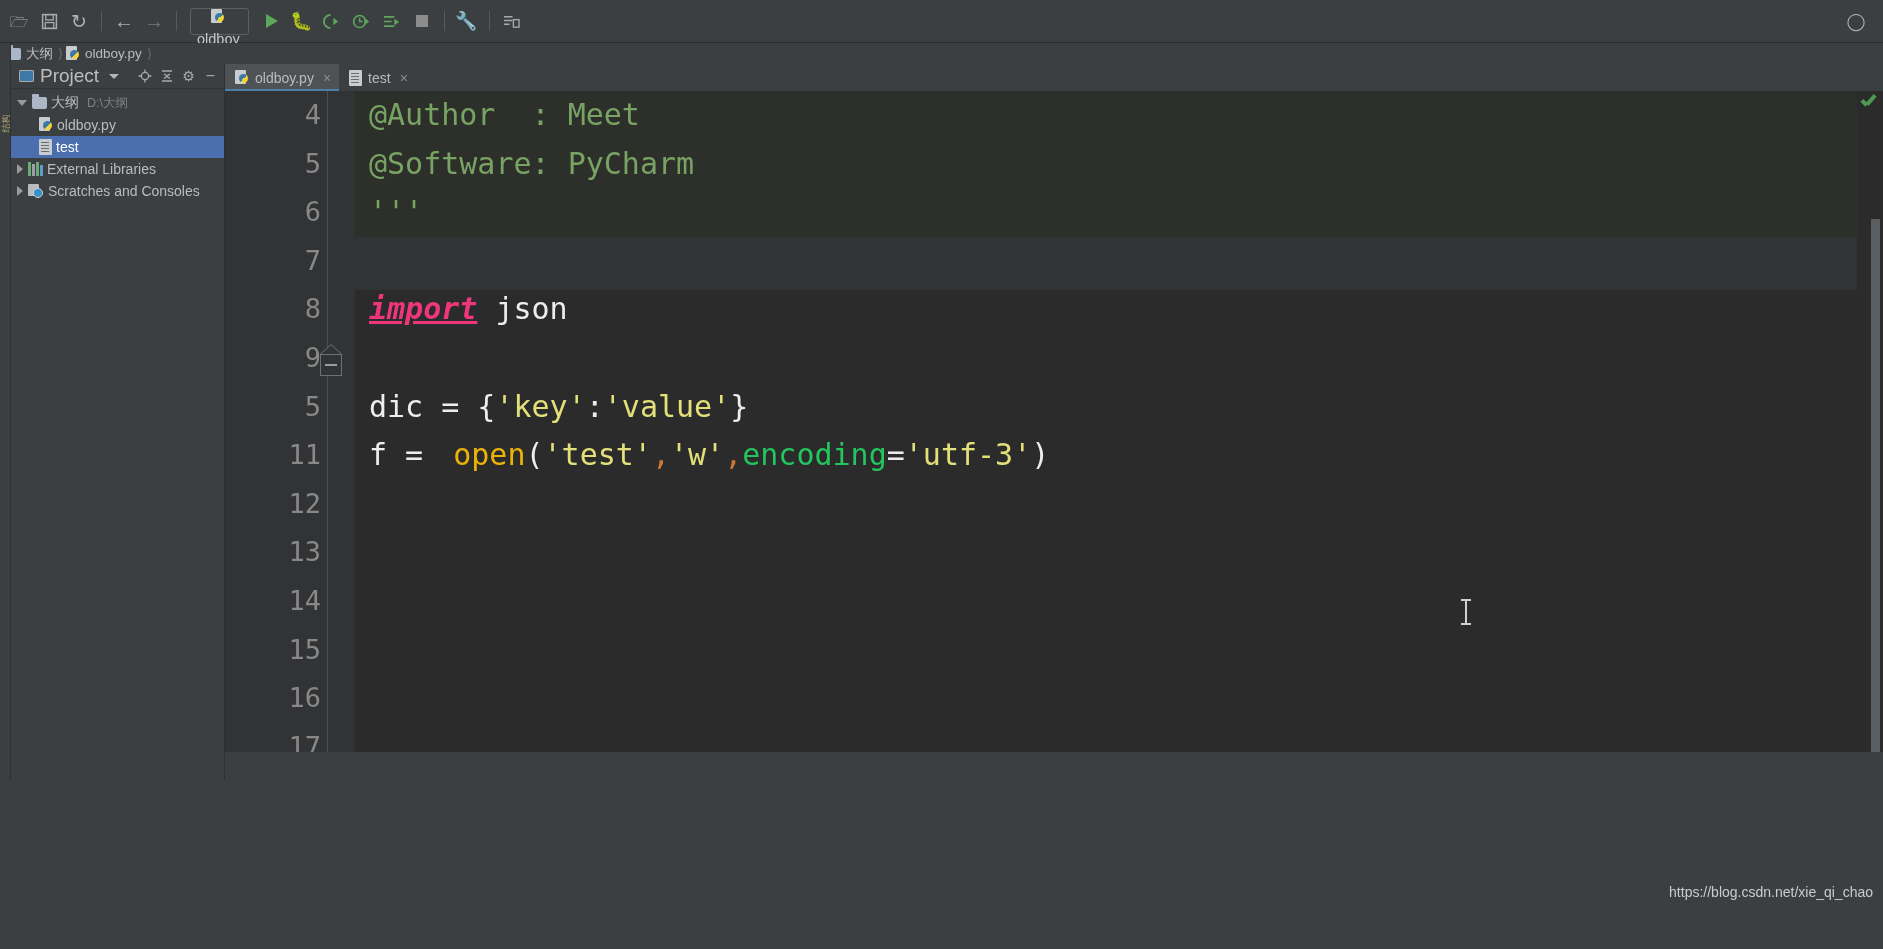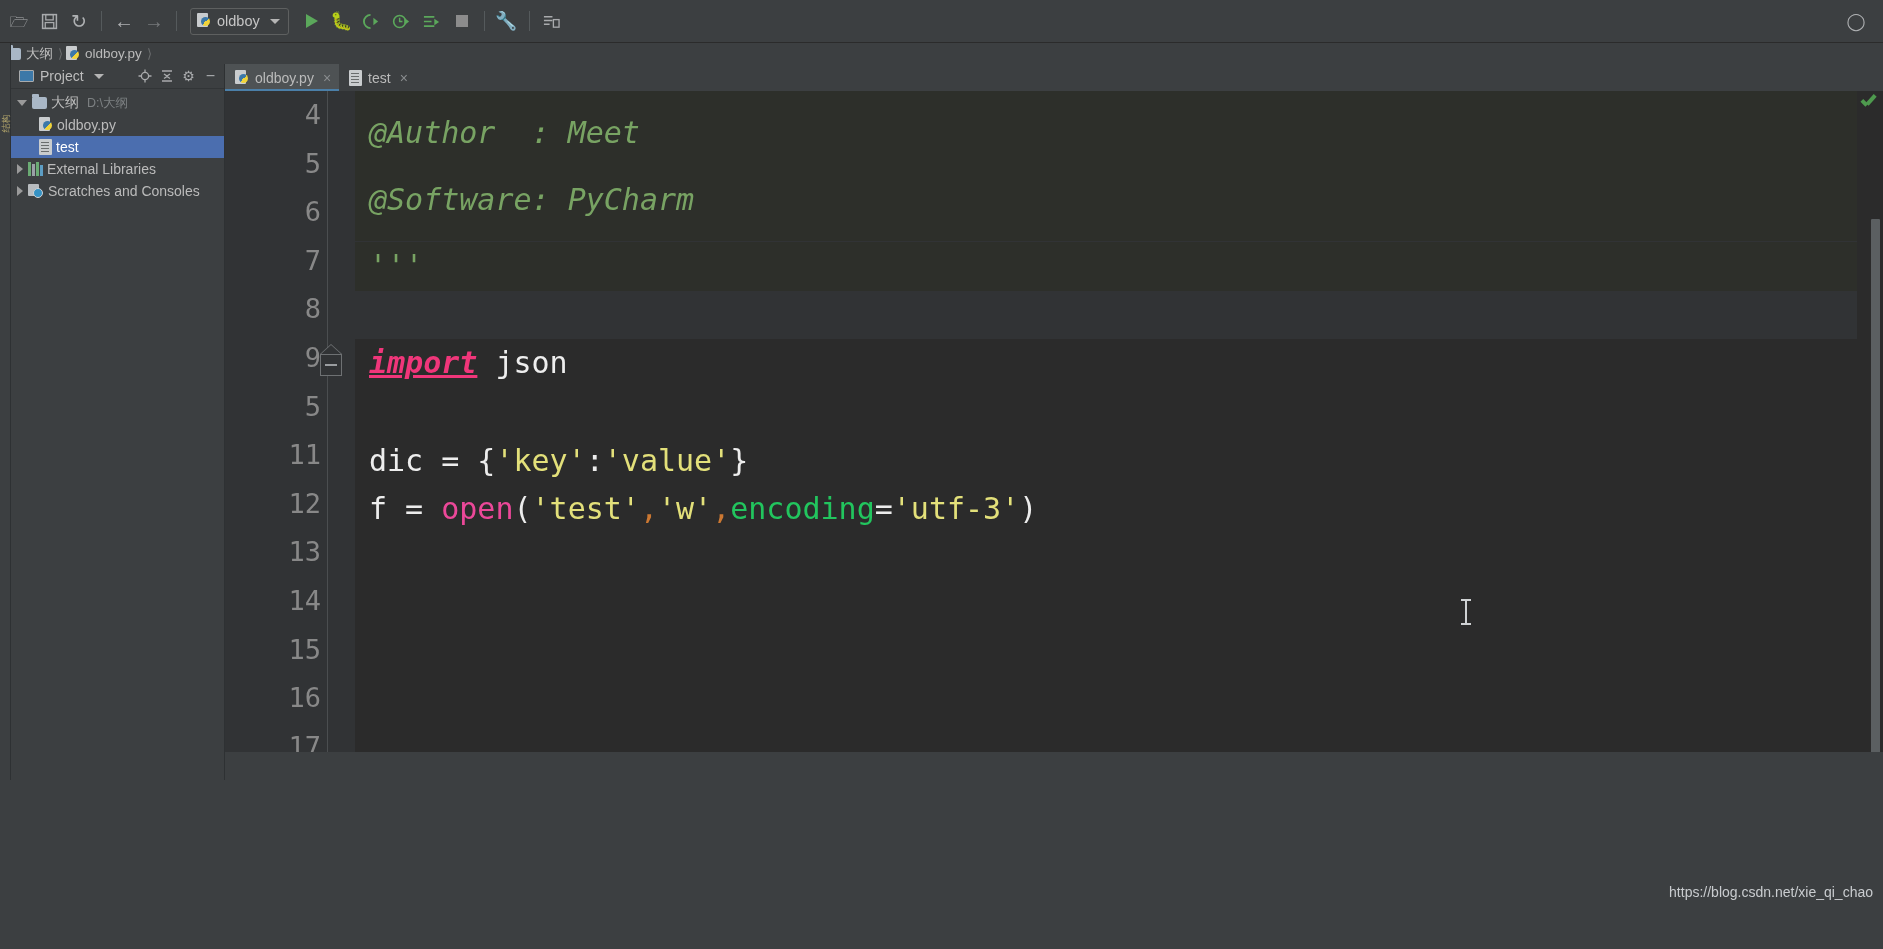--- a/index.html
+++ b/index.html
@@ -18,21 +18,21 @@
     border-bottom:1px solid #2b2b2b;
   }
   .tb-icon{
     width:30px; height:30px; display:flex; align-items:center; justify-content:center;
     color:#afb1b3; font-size:17px; line-height:1; flex:0 0 auto;
   }
   .tb-sep{ width:1px; height:20px; background:#555a5c; margin:0 7px; flex:0 0 auto;}
   .runconfig{
     height:27px; border:1px solid #5e6060; border-radius:3px;
     display:flex; align-items:center; gap:6px; padding:0 8px 0 6px;
-    color:#bbbbbb; font-size:14px; margin-left:6px; margin-right:8px;
+    color:#bbbbbb; font-size:14px; margin-left:6px; margin-right:8px;flex-direction:column;
   }
   .runconfig .cfgname{ font-size:14.5px; color:#c6c6c6; }
   .caret-dn{
     width:0;height:0;border-left:5px solid transparent;border-right:5px solid transparent;
     border-top:5px solid #b5b5b5; margin-left:4px;
   }
   .play-tri{
     width:0;height:0;border-left:12px solid #5ba85b;
     border-top:7px solid transparent;border-bottom:7px solid transparent;
   }
@@ -61,21 +61,21 @@
 
   
   .projpanel{
     position:absolute; left:11px; top:64px; width:214px; height:716px;
     background:#3c3f41; border-right:1px solid #2e3133;
   }
   .proj-header{
     height:25px; background:#3c3f41; display:flex; align-items:center;
     padding:0 4px 0 8px; gap:6px; border-bottom:1px solid #323537;
   }
-  .proj-title{ font-size:14px; color:#bdbdbd; }
+  .proj-title{ font-size:19px; color:#bdbdbd; }
   .ph-icons{ margin-left:auto; display:flex; align-items:center; gap:3px; }
   .ph-ic{ width:19px;height:19px;display:flex;align-items:center;justify-content:center;
           color:#a9abad; font-size:13px; }
   .tree{ padding-top:3px; }
   .trow{
     height:22px; display:flex; align-items:center; font-size:14px;
     color:#bbbbbb; padding-left:6px; white-space:nowrap;
   }
   .trow.sel{ background:#4b6eaf; color:#ffffff; }
   .arrow-dn{ width:0;height:0;border-left:5px solid transparent;border-right:5px solid transparent;
@@ -160,30 +160,30 @@
     position:absolute; left:5px; top:15px; width:12px; height:1.5px; background:#9a9da0;
   }
   .code{
     flex:1 1 auto; position:relative; background:#2b2b2b; overflow:hidden;
   }
   .cline{
     height:48.6px; line-height:48.6px; white-space:pre;
     font-family:"DejaVu Sans Mono", monospace; font-size:30px;
     color:#e6e6e6; padding-left:14px;
   }
-  .cline.doc{ background:#2d2f2a; font-style:italic; color:#78a363;margin-top:18px; }
+  .cline.doc{ background:#2d2f2a; color:#78a363; }
   .docband{
     position:absolute; left:0; right:0; top:0; height:150px; background:#2d2f2a;
   }
   .blankband{
     position:absolute; left:0; right:0; top:150px; height:48.6px; background:#313335;
   }
   .k-import{ color:#f0367a; font-style:italic; font-weight:600;text-decoration:underline; }
   .k-str{ color:#e3e07a; }
-  .k-fn{ color:#ec4899; }
+  .k-fn{ color:#eab308;margin-left:12px; }
   .k-kwarg{ color:#22c55e; }
   .k-comma{ color:#cc7832; }
   .k-plain{ color:#ededed; }
 
   .caret-mouse{
     position:absolute; left:1110px; top:508px; width:2px; height:26px; background:#cfd2d4;
   }
   .caret-mouse:before,.caret-mouse:after{
     content:""; position:absolute; left:-4px; width:10px; height:2px; background:#cfd2d4;
   }

